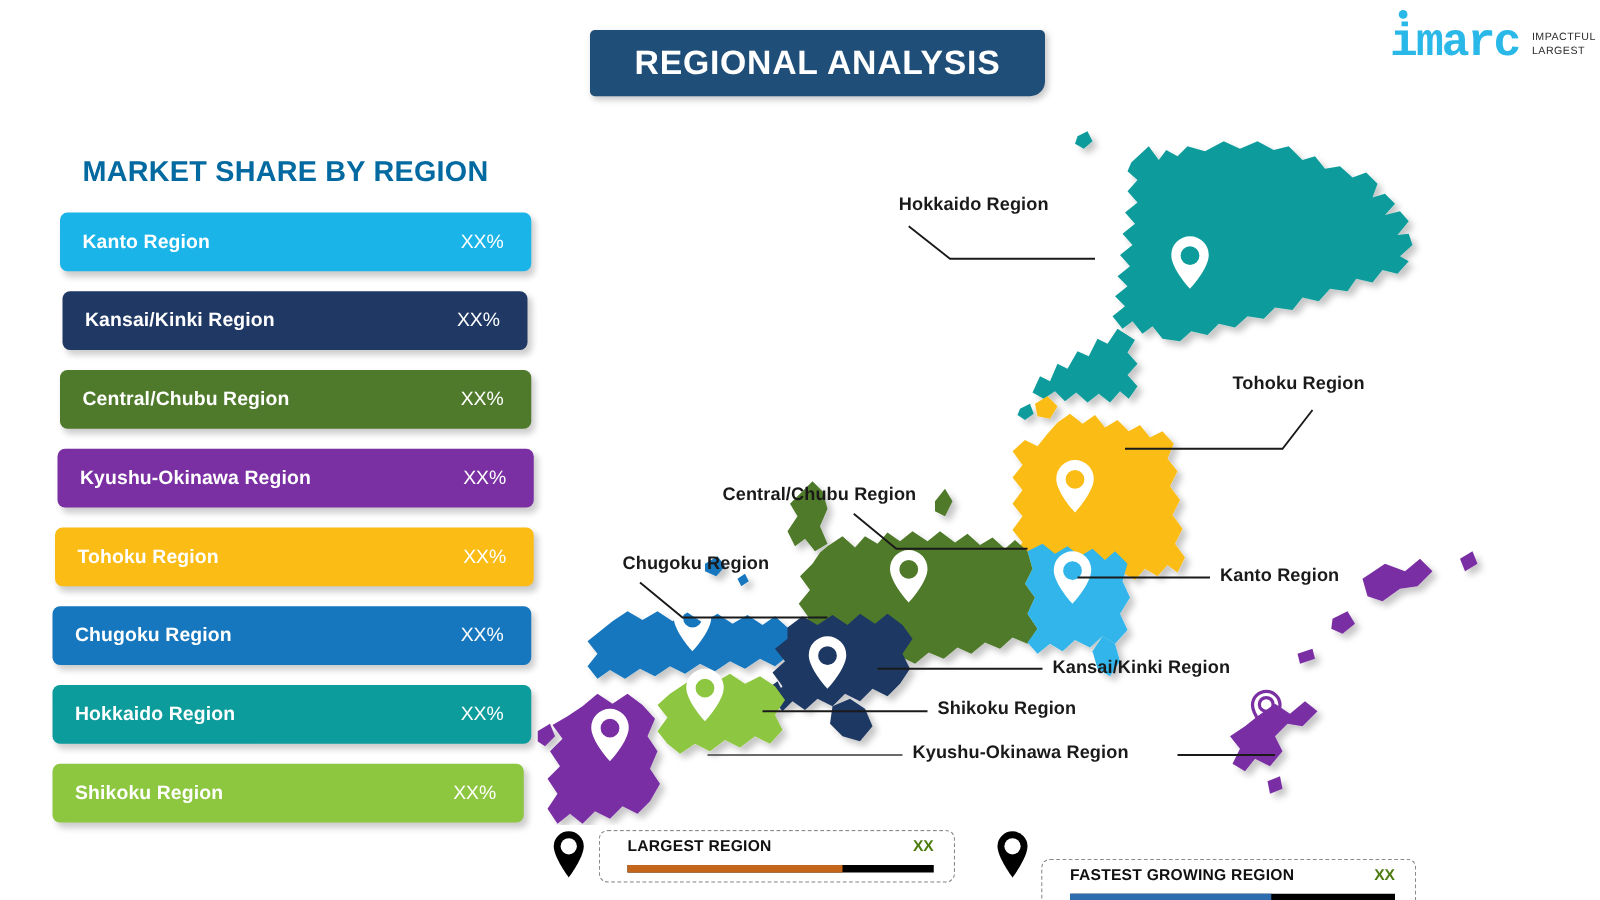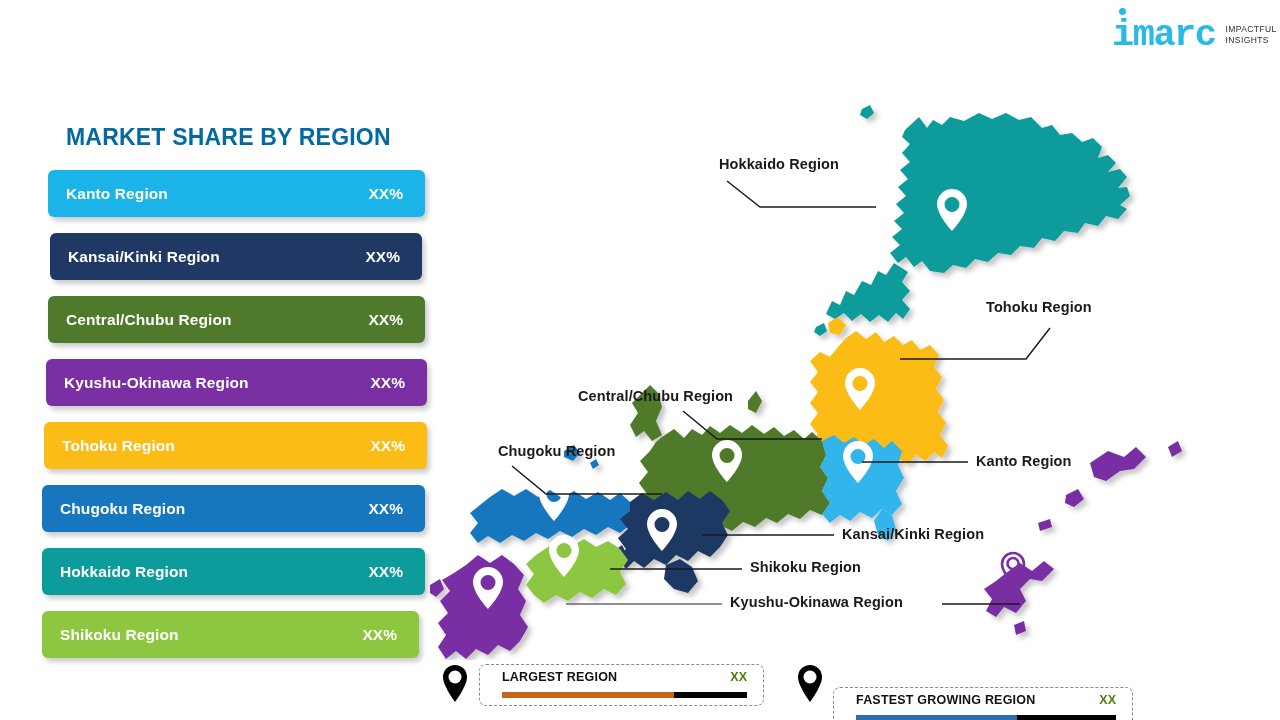--- a/index.html
+++ b/index.html
@@ -99,21 +99,21 @@
     color: #ffffff;
   }
   .region-bar .label {
     font-size: 15.5px;
     font-weight: bold;
     letter-spacing: 0.1px;
     flex: 1;
   }
   .region-bar .pct {
     font-size: 15.5px;
-    font-weight: bold;
+    font-weight: normal;
   }
 
   
   #map-wrap {
     position: absolute;
     left: 430px; top: 95px;
     width: 850px; height: 565px;
   }
   #map-svg { display: block; }
 
@@ -165,30 +165,33 @@
   }
   .badge-fill {
     height: 100%;
   }
 </style>
 </head>
 <body>
 
 <div id="page">
 
+  <div id="title-banner">
+    <div class="txt">REGIONAL ANALYSIS</div>
+  </div>
 
   <div id="logo">
     <div class="word">
       <span class="dot"></span>
       <span>imarc</span>
     </div>
     <div class="divider"></div>
     <div class="tag">
       <span>IMPACTFUL</span>
-      <span>INSIGHTS</span>
+      <span>LARGEST</span>
     </div>
   </div>
 
   <div id="left-heading">MARKET SHARE BY REGION</div>
 
   <div id="region-list">
       <div class="region-bar" style="background: rgb(27, 180, 232); margin-left: 48px; width: 377px;">
         <span class="label">Kanto  Region</span>
         <span class="pct">XX%</span>
       </div>

